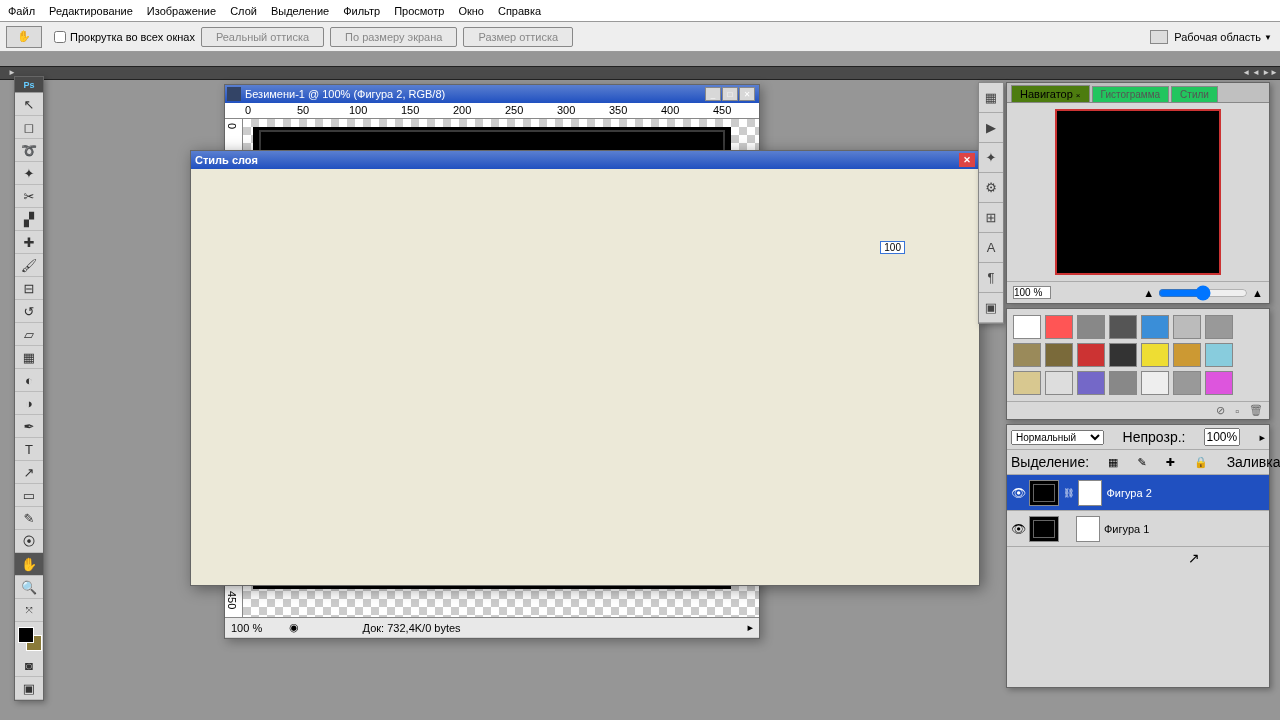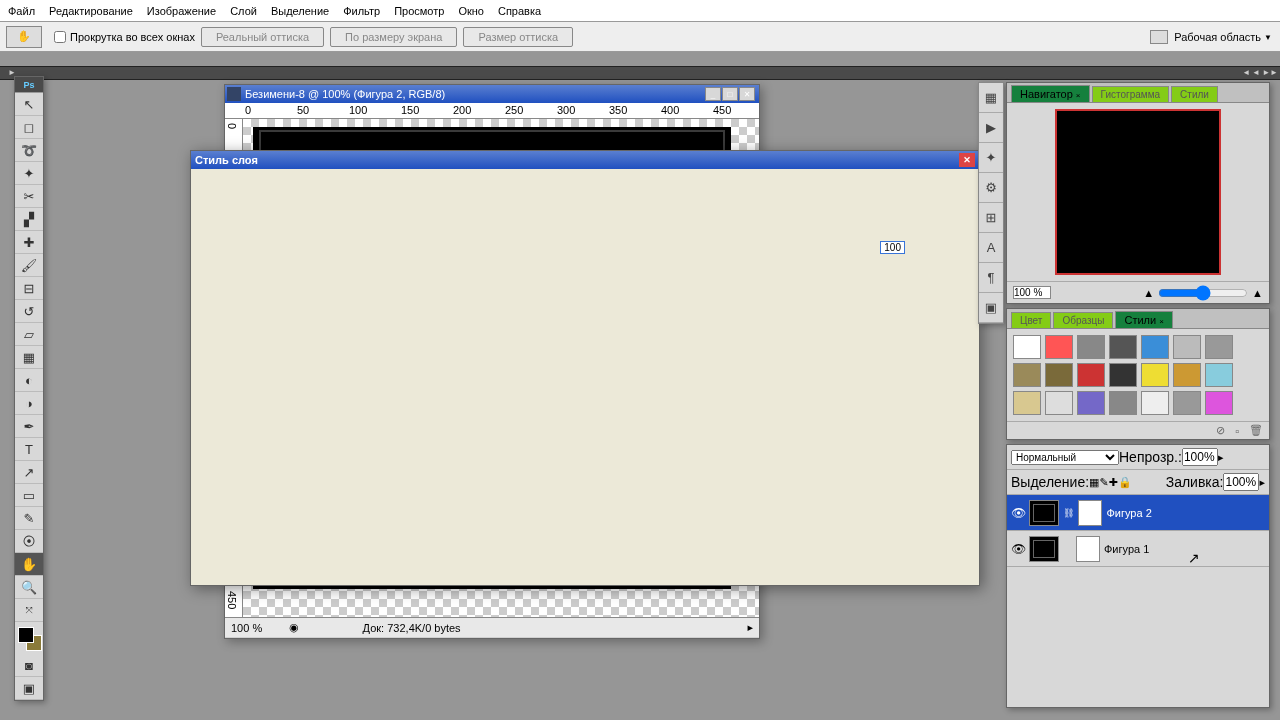--- a/index.html
+++ b/index.html
@@ -45,32 +45,32 @@
 .layerst-dlg{position:absolute;left:190px;top:84px;width:790px;height:436px;background:#ece9d8;border:1px solid #666;box-shadow:3px 3px 14px rgba(0,0,0,.4)}
 .layerst-dlg .dlg-title{height:18px;background:linear-gradient(#5a7fd0,#2050c0);color:#fff;display:flex;align-items:center;padding:0 4px;font-weight:bold}
 .layerst-dlg .dlg-title .x{margin-left:auto;width:16px;height:14px;background:#d44;color:#fff;display:flex;align-items:center;justify-content:center;font-size:9px}
 .dlg-body{position:absolute;top:18px;left:0;right:0;bottom:0}
 .dlg-body .num{position:absolute;right:74px;top:72px;background:#fff;border:1px solid #3874d8;padding:0 3px;font-size:10px}
 .dock{position:absolute;right:10px;top:0;bottom:0;width:264px}
 .icon-strip{position:absolute;left:-28px;top:16px;width:26px;background:#d8d8d8;border:1px solid #888;box-shadow:2px 2px 6px rgba(0,0,0,.3)}
 .icon-strip div{height:30px;border-bottom:1px solid #aaa;display:flex;align-items:center;justify-content:center;font-size:13px;color:#444}
 .panel{background:#d8d8d8;border:1px solid #666;margin-bottom:4px;box-shadow:2px 2px 6px rgba(0,0,0,.3);position:relative}
 .panel .tabs{height:20px;display:flex;align-items:flex-end;background:#c0c0c0;border-bottom:1px solid #888;padding-left:4px}
-.tab{padding:2px 8px;background:#15803d;border:1px solid #888;border-bottom:none;margin-right:2px;font-size:10px;position:relative}
-.tab.inactive{background:#84cc16;color:#555}
+.tab{padding:2px 8px;background:#4d7c0f;border:1px solid #888;border-bottom:none;margin-right:2px;font-size:10px;position:relative}
+.tab.inactive{background:#22c55e;color:#555}
 .tab .x{font-size:8px;margin-left:3px}
 .nav-preview{padding:6px;display:flex;justify-content:center}
 .nav-preview .thumb{width:166px;height:166px;background:#000;border:2px solid #c33}
 .nav-ctrl{height:22px;display:flex;align-items:center;padding:0 6px;gap:4px;border-top:1px solid #aaa}
 .nav-ctrl input{width:38px;font-size:10px;border:1px solid #888}
 .swatch-grid{display:grid;grid-template-columns:repeat(7,28px);gap:4px;padding:6px}
 .sw{width:28px;height:24px;border:1px solid #888}
 .swatch-ftr{height:18px;border-top:1px solid #aaa;display:flex;align-items:center;justify-content:flex-end;gap:10px;padding:0 6px}
 .swatch-ftr span{font-size:11px;color:#666}
-.layer-ctrl{display:flex;align-items:center;padding:3px 4px;gap:0;border-bottom:1px solid #aaa}
+.layer-ctrl{display:flex;align-items:center;padding:3px 4px;gap:19px;border-bottom:1px solid #aaa}
 .layer-ctrl select{font-size:10px;flex:1;max-width:108px}
 .layer-ctrl label{font-size:14px}
 .layer-ctrl input{width:36px;font-size:12px}
 .layer-row{height:36px;display:flex;align-items:center;padding:0 4px;gap:4px;border-bottom:1px solid #aaa}
 .layer-row.sel{background:#2050c0;color:#fff}
 .eye{width:14px;font-size:12px}
 .lthumb{width:30px;height:26px;background:#000;border:1px solid #888;position:relative}
 .lthumb::after{content:"";position:absolute;left:3px;top:3px;right:3px;bottom:3px;border:1px solid #666}
 .lmask{width:24px;height:26px;background:#fff;border:1px solid #888}
 .lname{font-size:11px}
@@ -140,21 +140,21 @@
         <div class="fg"></div>
         <div class="bg"></div>
       </div>
     <div class="tool">◙</div>
     <div class="tool">▣</div>
   </div>
 
   <div class="doc-window">
     <div class="titlebar">
       <div class="ico"></div>
-      <span>Безимени-8 @ 100% (Фигура 2, RGB/8)</span>
+      <span>Безимени-1 @ 100% (Фигура 2, RGB/8)</span>
       <div class="wbtns">
         <div class="wbtn">_</div>
         <div class="wbtn">□</div>
         <div class="wbtn">✕</div>
       </div>
     </div>
     <div class="ruler-h" id="rh">
         <span style="left: 20px;">0</span>
         <span style="left: 72px;">50</span>
         <span style="left: 124px;">100</span>
@@ -226,25 +226,20 @@
         </div>
       <div class="nav-ctrl">
         <input value="100 %" style="">
         <span style="margin-left:auto">▲</span>
         <input type="range" style="flex: 1 1 0%; max-width: 90px;" value="50">
         <span>▲</span>
       </div>
     </div>
 
     <div class="panel">
-      <div class="tabs">
-        <div class="tab inactive">Цвет</div>
-        <div class="tab inactive">Образцы</div>
-        <div class="tab"><span>Стили</span><span class="x">×</span></div>
-      </div>
       <div class="swatch-grid" id="swg">
           <div class="sw" style="background: rgb(255, 255, 255);"></div>
           <div class="sw" style="background: rgb(255, 85, 85);"></div>
           <div class="sw" style="background: rgb(136, 136, 136);"></div>
           <div class="sw" style="background: rgb(85, 85, 85);"></div>
           <div class="sw" style="background: rgb(58, 142, 216);"></div>
           <div class="sw" style="background: rgb(187, 187, 187);"></div>
           <div class="sw" style="background: rgb(153, 153, 153);"></div>
           <div class="sw" style="background: rgb(154, 138, 90);"></div>
           <div class="sw" style="background: rgb(122, 106, 58);"></div>

